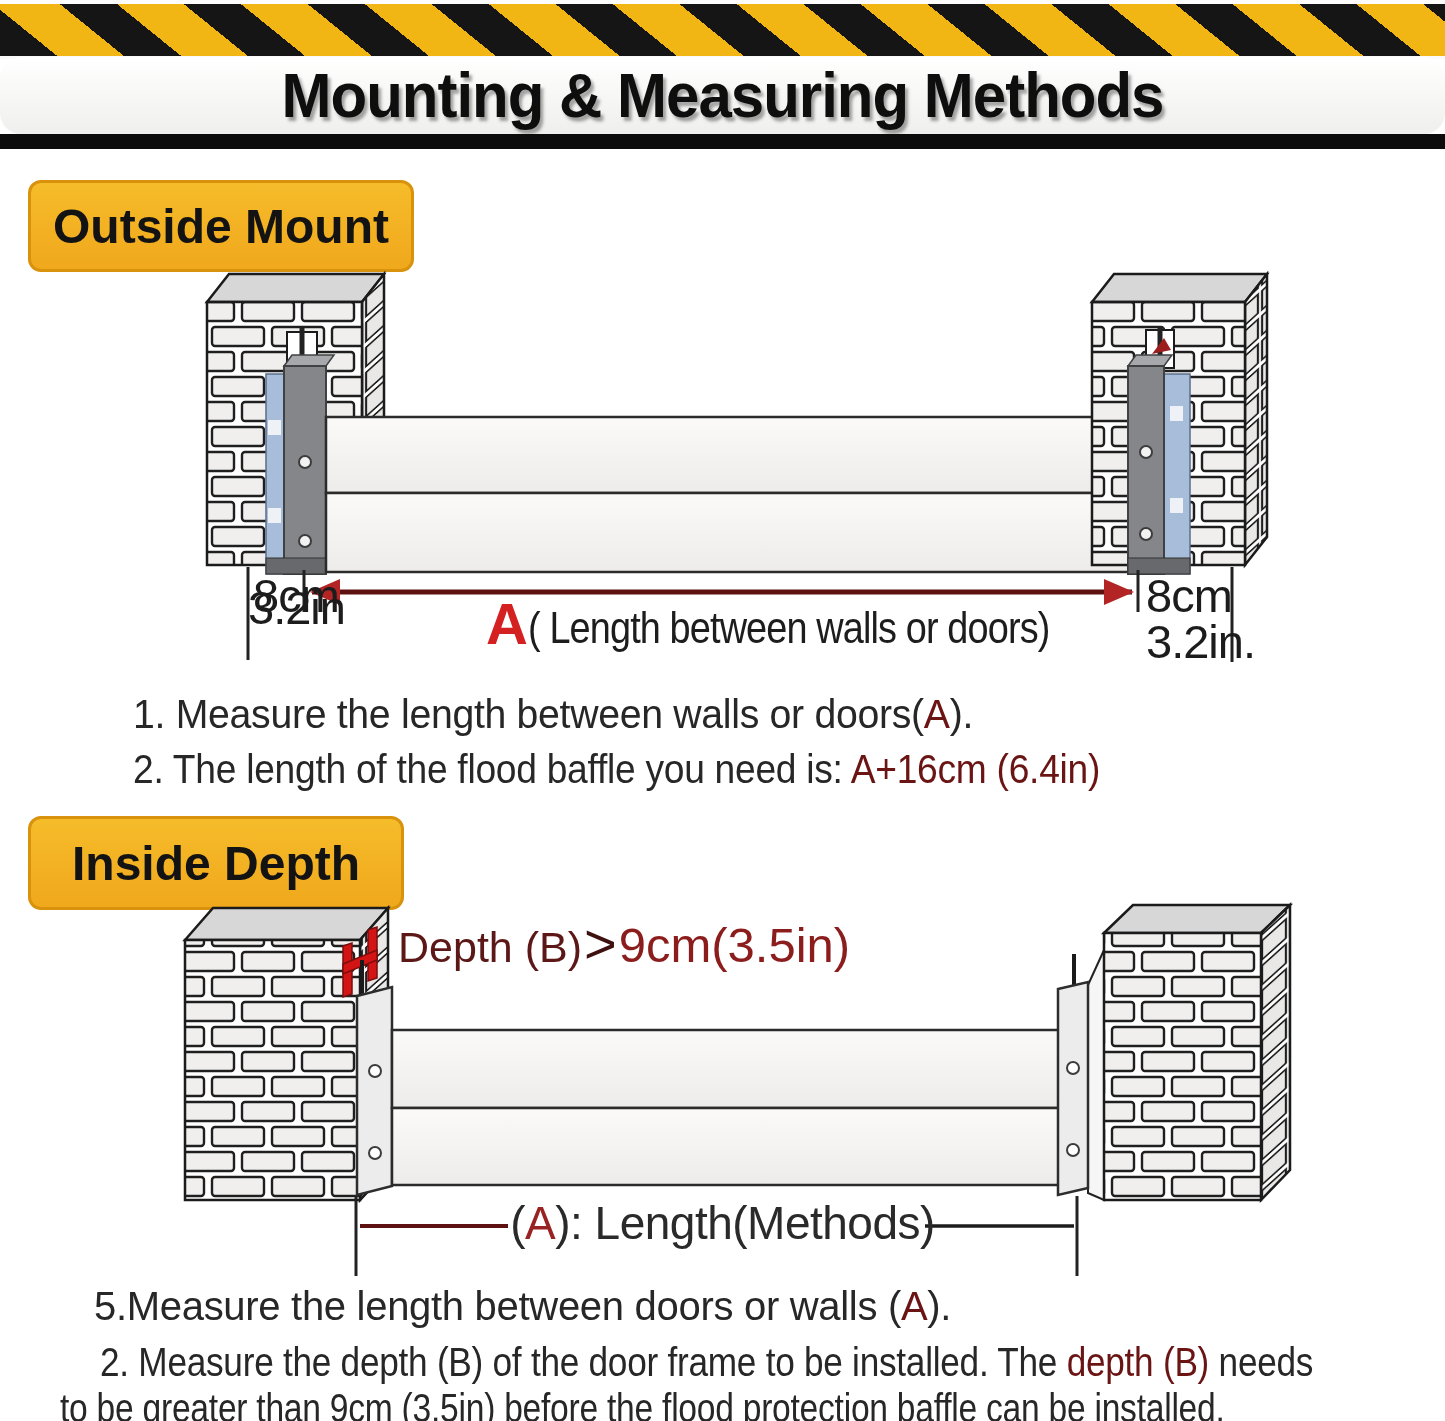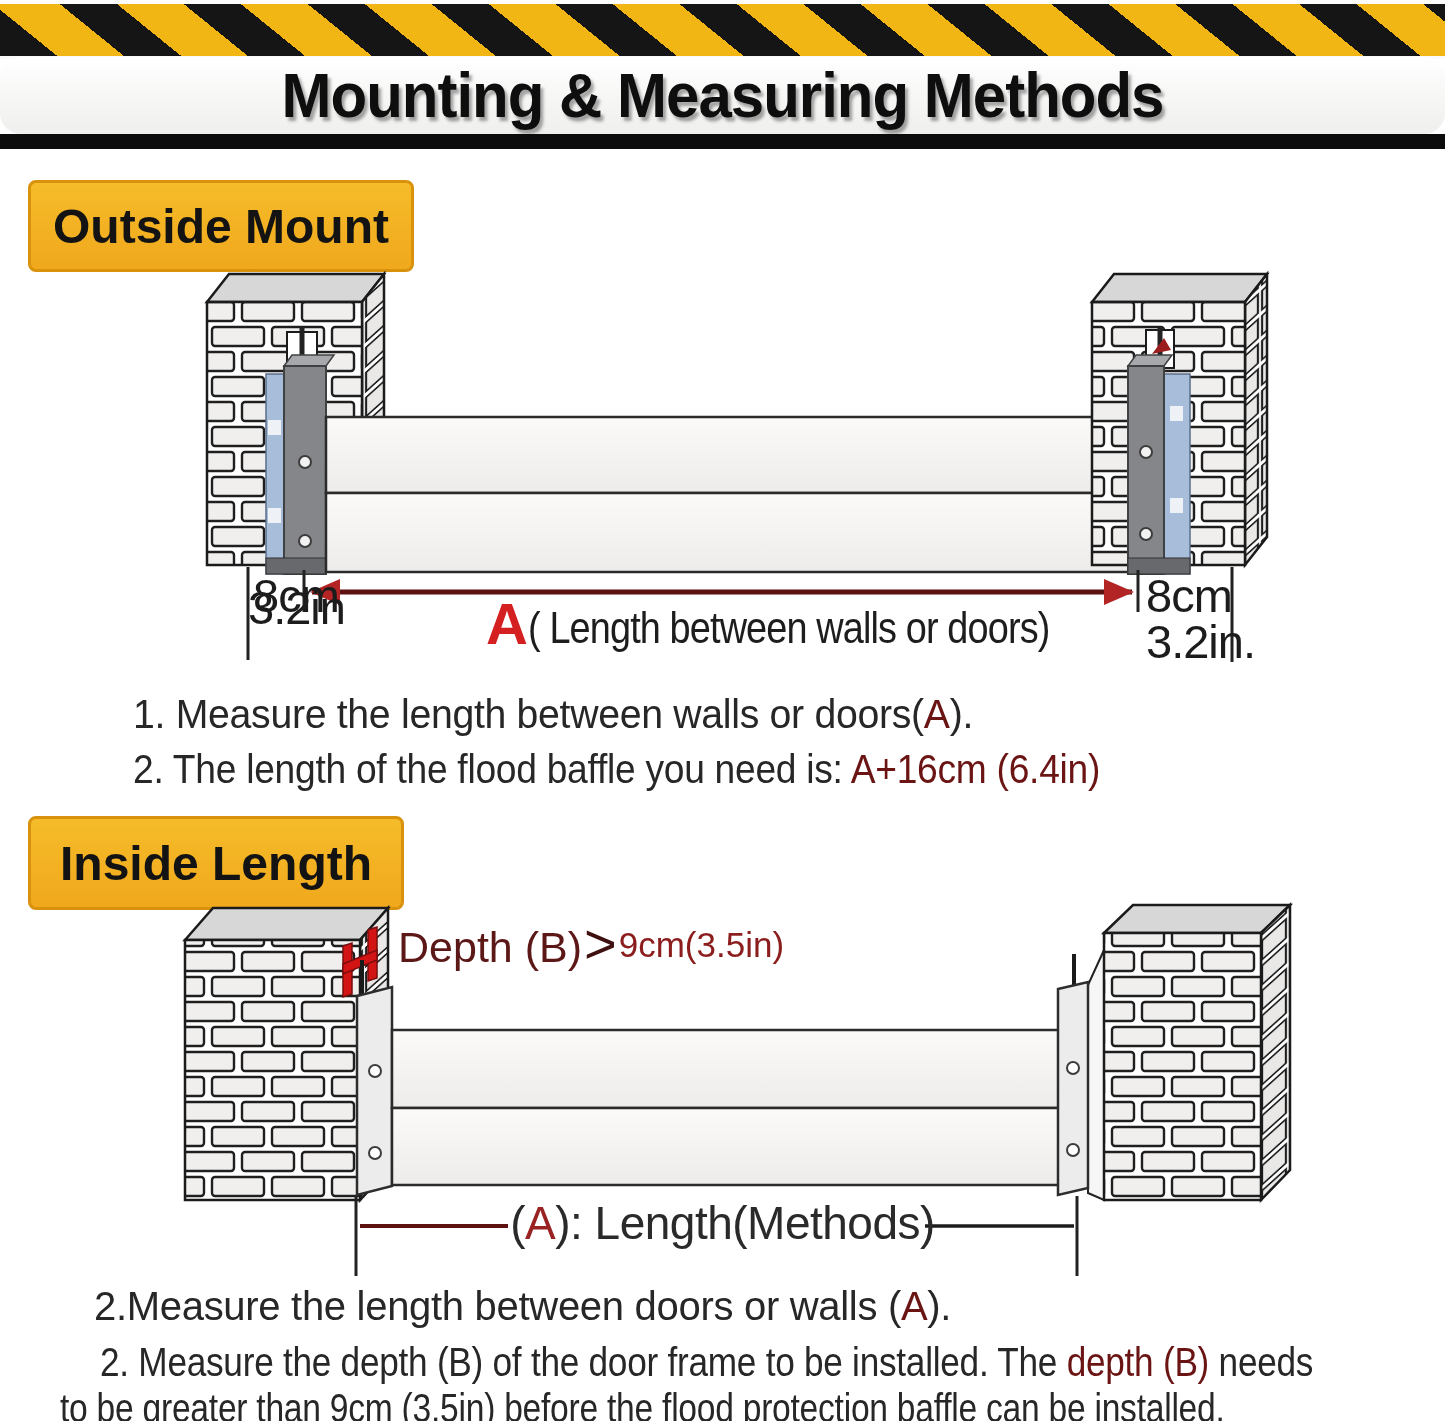--- a/index.html
+++ b/index.html
@@ -10,39 +10,39 @@
     background:repeating-linear-gradient(39deg,#151515 0 36px,var(--caution-yellow) 36px 78px);
     border-top:4px solid #fdfdfd;border-bottom:3px solid #fafafa;}
   .titlebar{position:absolute;top:57px;left:0;right:0;height:77px;
     background:linear-gradient(180deg,#ffffff,#efefed);display:flex;align-items:center;justify-content:center;border-radius:21px;}
   .title{font-size:60px;font-weight:bold;letter-spacing:-1px;color:#0e0e0e;
     text-shadow:3px 4px 3px rgba(0,0,0,.35);transform:scaleY(1.06);}
   .blackbar{position:absolute;top:134px;left:0;width:100%;height:15px;background:#0c0c0c;}
   
   .badge{position:absolute;display:flex;align-items:center;justify-content:center;
     background:linear-gradient(180deg,#f6bc2a,var(--badge-orange));
-    border:3px solid var(--badge-border);border-radius:8px;
+    border:3px solid var(--badge-border);border-radius:13px;
     font-size:48px;font-weight:bold;color:#131313;letter-spacing:0;}
   .badge.outside{left:28px;top:180px;width:380px;height:86px;}
   .badge.inside{left:28px;top:816px;width:370px;height:88px;}
   
   svg.diagram{position:absolute;left:0;}
   
   .lbl{position:absolute;line-height:1;white-space:nowrap;}
   .dim{font-size:47px;color:#1c1c1c;letter-spacing:-1px;}
   .span-label{display:flex;align-items:flex-start;}
   .span-label .big-a{font-size:58px;font-weight:bold;color:var(--bright-red);line-height:.9;}
   .span-label .txt{font-size:44px;color:#1d1d1d;letter-spacing:-1px;margin-top:8px;
     transform:scaleX(.86);transform-origin:0 50%;}
   .step{font-size:40px;color:#272727;letter-spacing:-.3px;transform-origin:0 50%;}
   .red{color:var(--dark-red);}
   .depth-label{display:flex;align-items:flex-start;}
   .depth-label .pre{font-size:43px;color:#5c1717;margin-top:6px;}
   .depth-label .gt{font-size:56px;color:#3f1010;line-height:.85;margin:0 2px;}
-  .depth-label .val{font-size:35px;color:#8c1d1d;margin-top:7px;}
+  .depth-label .val{font-size:49px;color:#8c1d1d;margin-top:1px;}
   .inside-span{left:0;right:0;display:flex;justify-content:center;font-size:46px;
     color:#2a2a2a;letter-spacing:-.5px;}
   .inside-span .a-red{color:#992222;}
   .sx98{transform:scaleX(.98);} .sx93{transform:scaleX(.93);}
   .sx88{transform:scaleX(.88);} .sx84{transform:scaleX(.84);}
 </style>
 </head>
 <body>
 
 <div class="page">
@@ -50,21 +50,21 @@
   <div class="caution"></div>
   <div class="titlebar">
     <div class="title">Mounting &amp; Measuring Methods</div>
   </div>
   <div class="blackbar"></div>
 
   <div class="badge outside">
     <span>Outside Mount</span>
   </div>
   <div class="badge inside">
-    <span>Inside Length</span>
+    <span>Inside Depth</span>
   </div>
 
   <svg class="diagram" style="top:260px" width="1445" height="412" viewBox="0 260 1445 412">
     <defs>
       <pattern id="brickA1" width="60" height="50" patternUnits="userSpaceOnUse">
         <rect width="60" height="50" fill="#ffffff"></rect>
         <g fill="#f0efee" stroke="#1f1f1f" stroke-width="2.4">
           <rect x="2" y="2" width="52" height="19" rx="3"></rect>
           <rect x="-28" y="27" width="52" height="19" rx="3"></rect>
           <rect x="32" y="27" width="52" height="19" rx="3"></rect>
@@ -220,21 +220,21 @@
     <span class="pre">Depth (B) </span>
     <span class="gt">&gt;</span>
     <span class="val">9cm(3.5in)</span>
   </div>
   <div class="lbl inside-span" style="top:1200px">
     <span>(</span>
       <span class="a-red">A</span>
       <span>): Length(Methods)</span>
   </div>
   <div class="lbl step" style="left:94px;top:1286px">
-    <span>2.Measure the length between doors or walls (</span><span class="red">A</span><span>).</span>
+    <span>5.Measure the length between doors or walls (</span><span class="red">A</span><span>).</span>
   </div>
   <div class="lbl step sx88" style="left:100px;top:1342px">
     <span>2. Measure the depth (B) of the door frame to be installed. The </span><span class="red">depth (B)</span><span> needs</span>
   </div>
   <div class="lbl step sx84" style="left:60px;top:1388px">
     <span>to be greater than 9cm (3.5in) before the flood protection baffle can be installed.</span>
   </div>
 
 </div>
 

